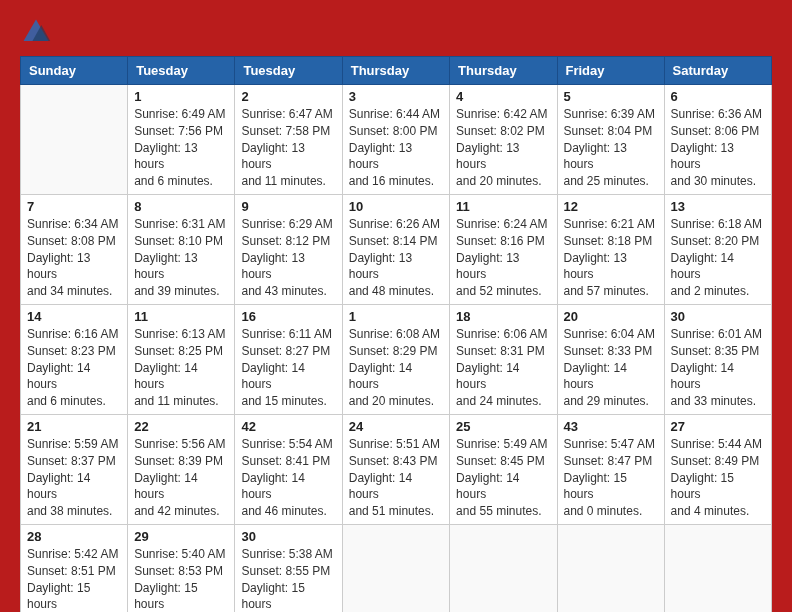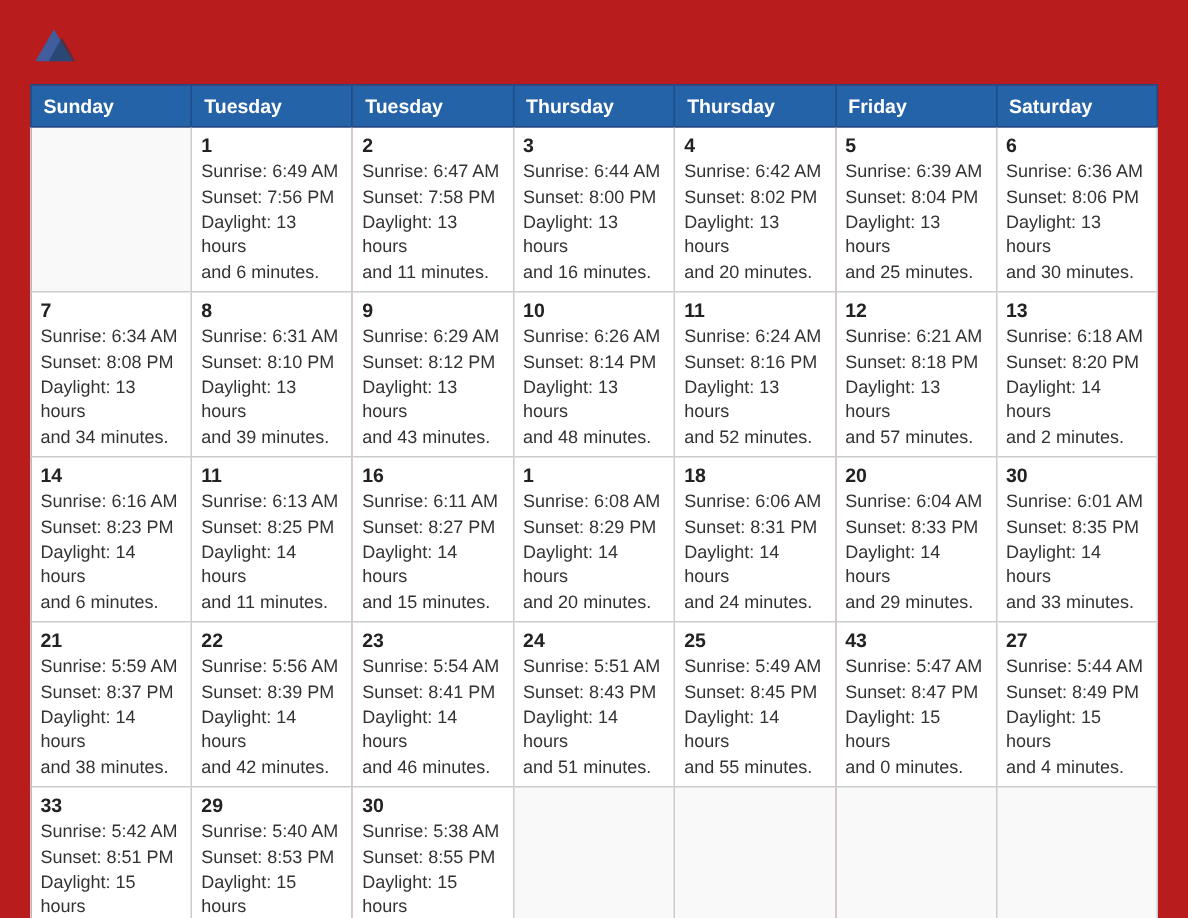--- a/index.html
+++ b/index.html
@@ -213,21 +213,21 @@
         <tr>
           <td>
             <span class="day-num">21</span>
             <div class="day-info">Sunrise: 5:59 AM<br>Sunset: 8:37 PM<br>Daylight: 14 hours<br>and 38 minutes.</div>
           </td>
           <td>
             <span class="day-num">22</span>
             <div class="day-info">Sunrise: 5:56 AM<br>Sunset: 8:39 PM<br>Daylight: 14 hours<br>and 42 minutes.</div>
           </td>
           <td>
-            <span class="day-num">23</span>
+            <span class="day-num">42</span>
             <div class="day-info">Sunrise: 5:54 AM<br>Sunset: 8:41 PM<br>Daylight: 14 hours<br>and 46 minutes.</div>
           </td>
           <td>
             <span class="day-num">24</span>
             <div class="day-info">Sunrise: 5:51 AM<br>Sunset: 8:43 PM<br>Daylight: 14 hours<br>and 51 minutes.</div>
           </td>
           <td>
             <span class="day-num">25</span>
             <div class="day-info">Sunrise: 5:49 AM<br>Sunset: 8:45 PM<br>Daylight: 14 hours<br>and 55 minutes.</div>
           </td>
@@ -235,21 +235,21 @@
             <span class="day-num">43</span>
             <div class="day-info">Sunrise: 5:47 AM<br>Sunset: 8:47 PM<br>Daylight: 15 hours<br>and 0 minutes.</div>
           </td>
           <td>
             <span class="day-num">27</span>
             <div class="day-info">Sunrise: 5:44 AM<br>Sunset: 8:49 PM<br>Daylight: 15 hours<br>and 4 minutes.</div>
           </td>
         </tr>
         <tr>
           <td>
-            <span class="day-num">33</span>
+            <span class="day-num">28</span>
             <div class="day-info">Sunrise: 5:42 AM<br>Sunset: 8:51 PM<br>Daylight: 15 hours<br>and 8 minutes.</div>
           </td>
           <td>
             <span class="day-num">29</span>
             <div class="day-info">Sunrise: 5:40 AM<br>Sunset: 8:53 PM<br>Daylight: 15 hours<br>and 12 minutes.</div>
           </td>
           <td>
             <span class="day-num">30</span>
             <div class="day-info">Sunrise: 5:38 AM<br>Sunset: 8:55 PM<br>Daylight: 15 hours<br>and 17 minutes.</div>
           </td>

